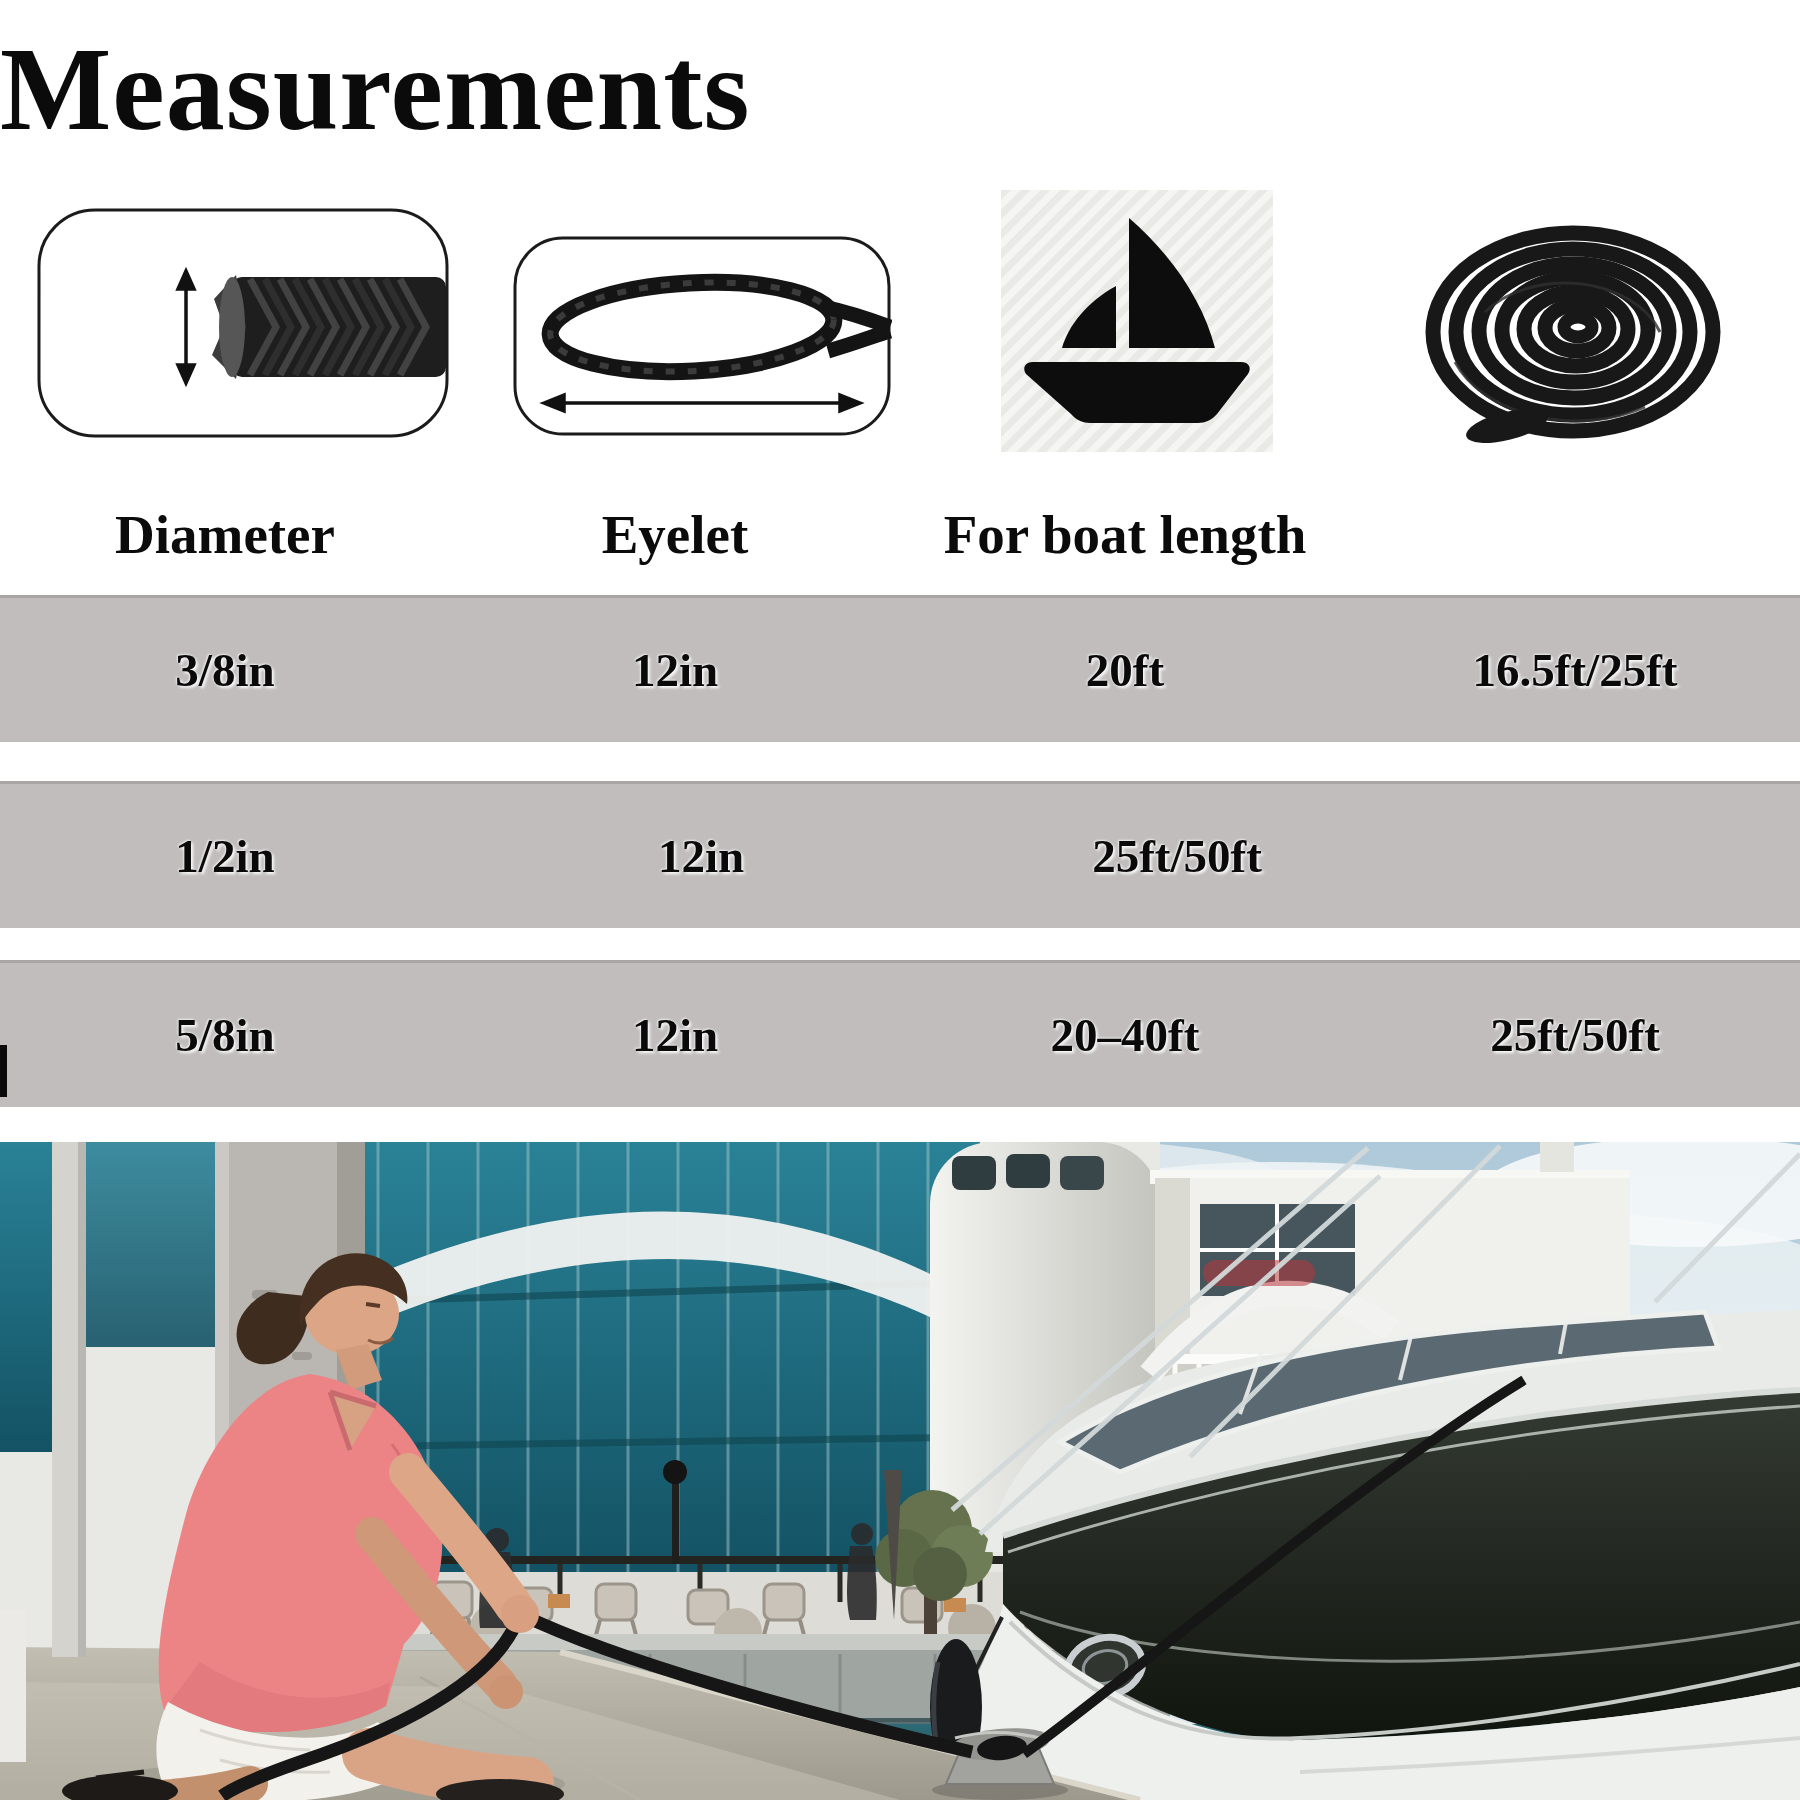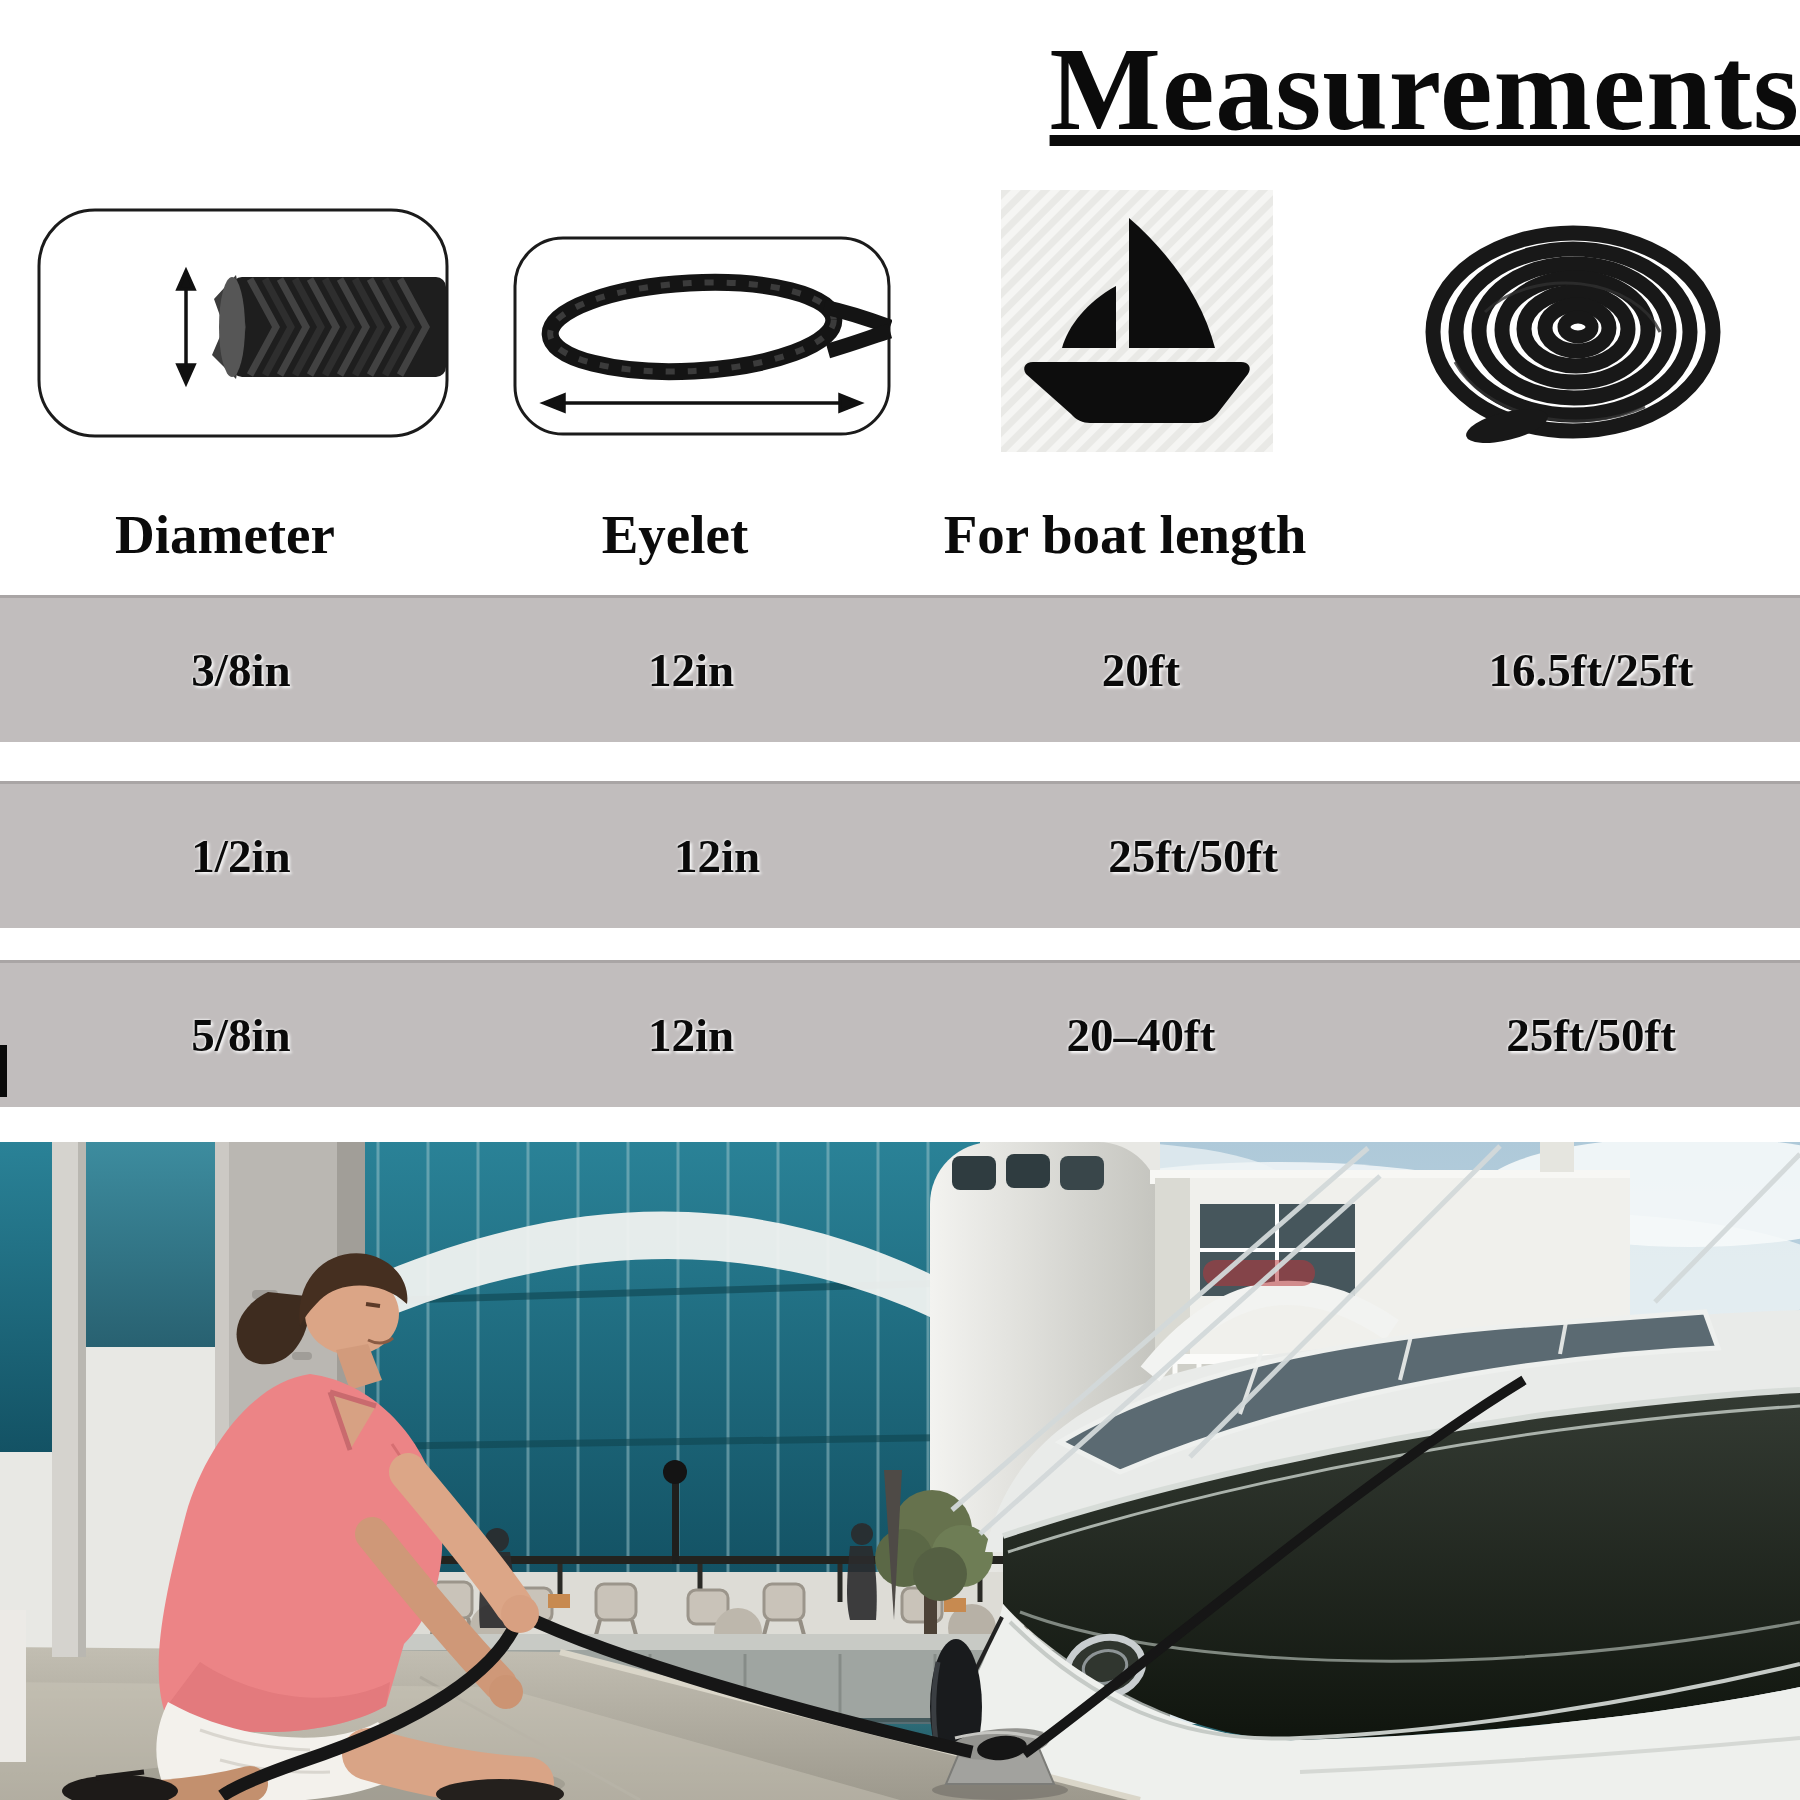--- a/index.html
+++ b/index.html
@@ -1,27 +1,27 @@
 <!DOCTYPE html>
 <html><head>
 <meta charset="utf-8">
 <style>
   html,body{margin:0;padding:0;background:#ffffff;}
   .page{position:relative;width:1800px;height:1800px;background:#ffffff;overflow:hidden;
         font-family:"Liberation Serif","DejaVu Serif",serif;color:#0b0b0b;}
-  .title{position:absolute;top:22px;left:0;width:1800px;text-align:right;
-         font-size:118px;font-weight:bold;letter-spacing:1px;text-decoration:underline;}
+  .title{position:absolute;top:22px;left:0;width:1800px;text-align:left;
+         font-size:118px;font-weight:bold;letter-spacing:1px;}
   .icons-row{position:absolute;top:185px;left:0;width:1800px;height:290px;}
   .icon-box{position:absolute;}
   .labels-row{position:absolute;top:488px;left:0;width:1800px;height:84px;
               display:grid;grid-template-columns:repeat(4,450px);align-items:center;}
   .col-label{text-align:center;font-size:55px;font-weight:bold;margin-top:8px;}
   .band{position:absolute;left:0;width:1800px;height:147px;background:#c1bdbd;
         border-top:3px solid #a9a5a5;box-sizing:border-box;
-        display:grid;grid-template-columns:repeat(4,450px);align-items:center;padding-left:16px;}
+        display:grid;grid-template-columns:repeat(4,450px);align-items:center;}
   .band .cell{text-align:center;font-size:47px;font-weight:bold;color:#0a0a0a;
         text-shadow:2px 2px 3px rgba(255,255,255,.95), -1px -1px 2px rgba(255,255,255,.7);}
   .band1{top:595px;} .band2{top:781px;gap:26px;} .band3{top:960px;}
   .edge-mark{position:absolute;left:0;top:1045px;width:7px;height:52px;background:#0a0a0a;}
   .photo{position:absolute;top:1142px;left:0;width:1800px;height:658px;}
   svg{display:block;}
 </style>
 </head>
 <body>
 

